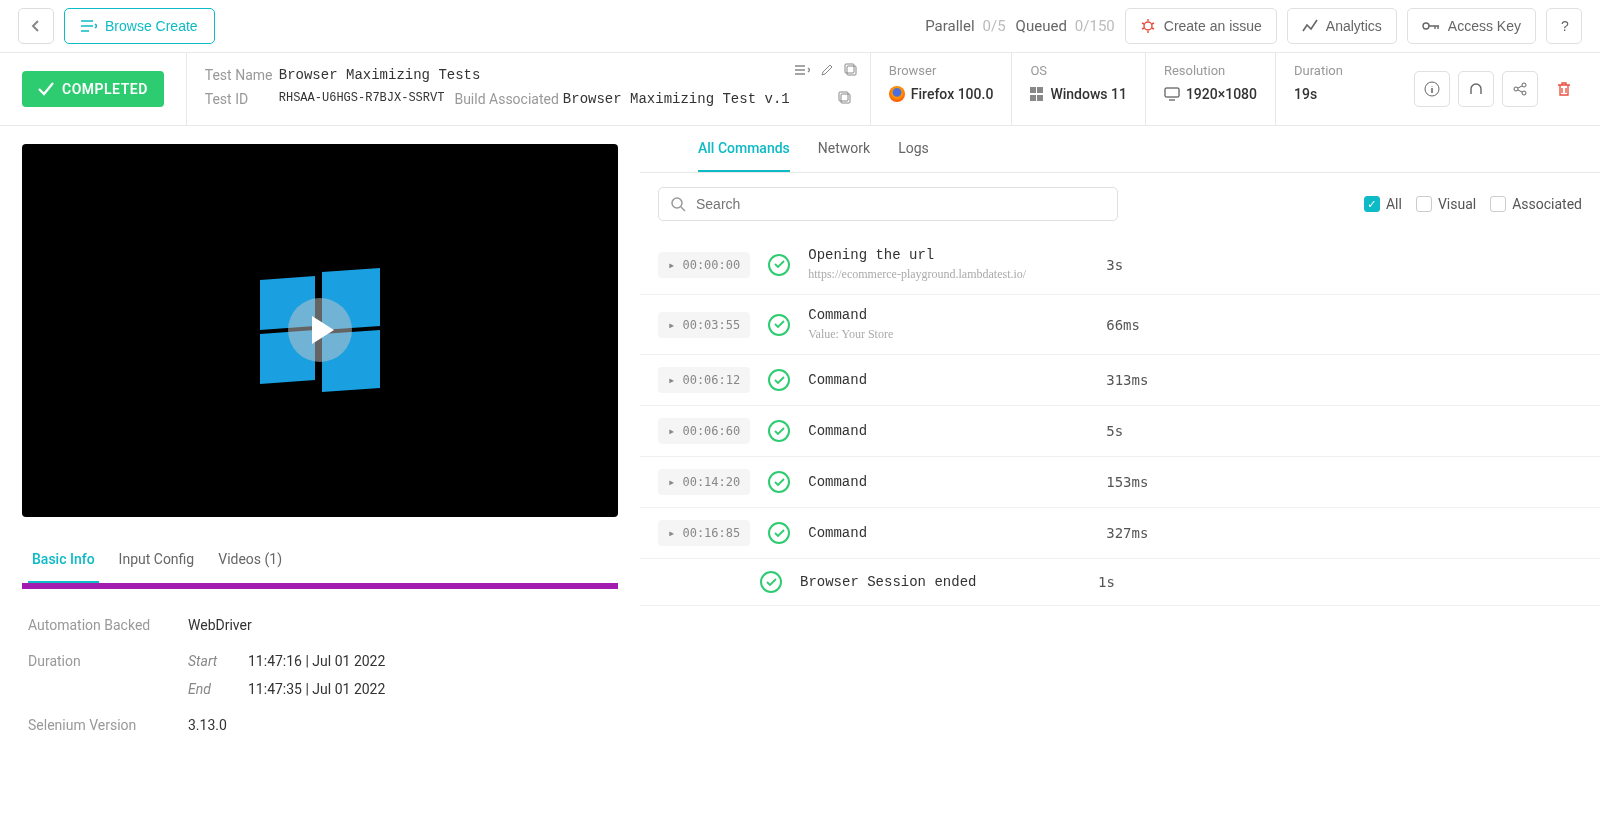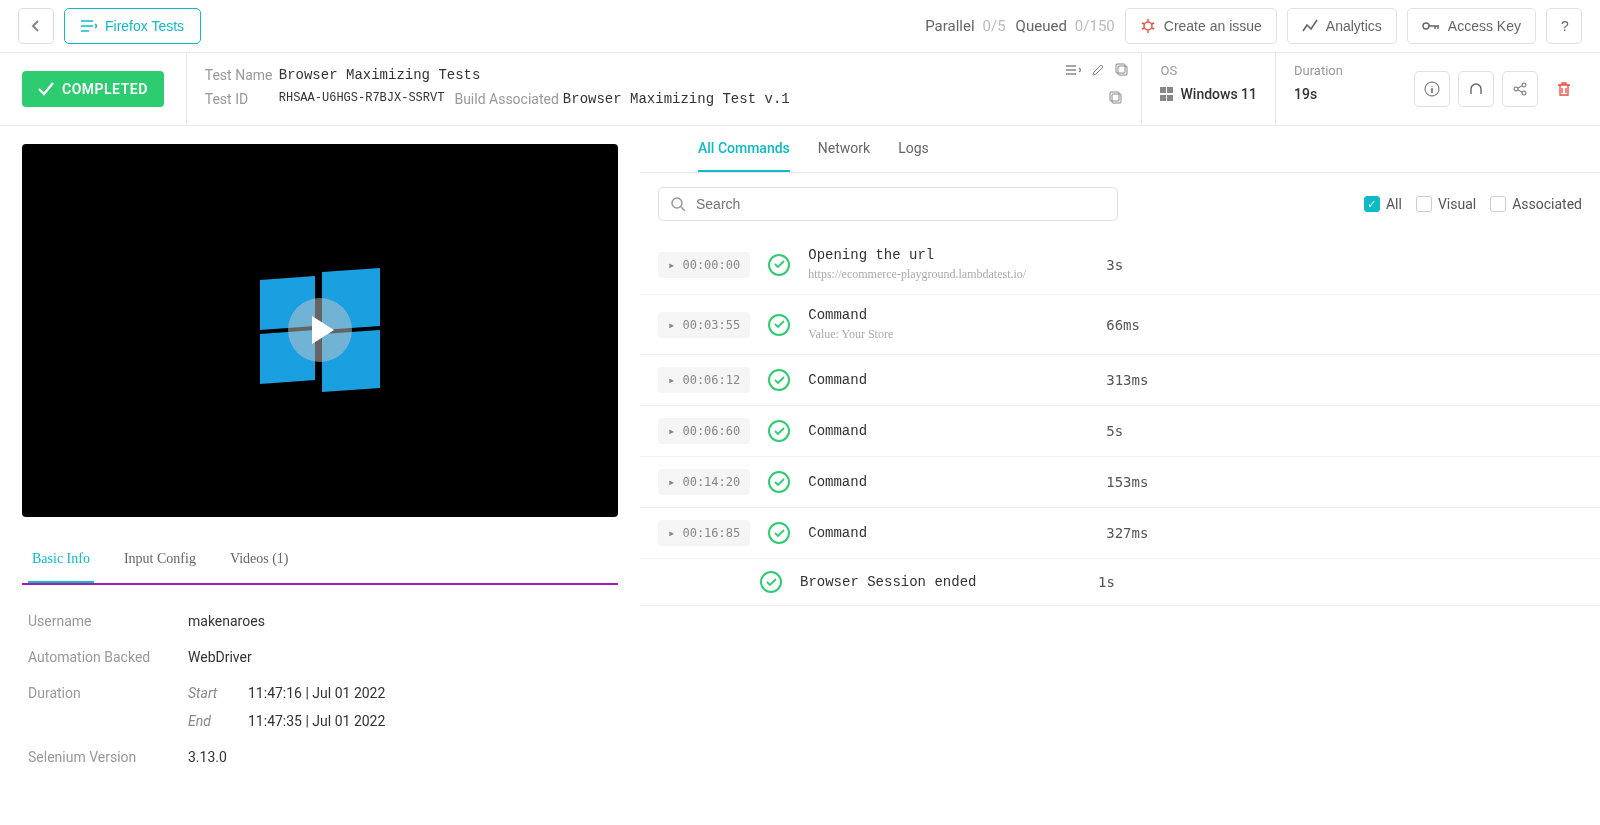--- a/index.html
+++ b/index.html
@@ -38,21 +38,21 @@
 .video { width: 100%; aspect-ratio: 16/10; background: #000; border-radius: 4px; position: relative; display: flex; align-items: center; justify-content: center; }
 .win-logo { width: 120px; height: 120px; position: relative; }
 .win-logo .q { position: absolute; background: #1a9fe0; }
 .win-logo .q1 { left: 0; top: 8px; width: 55px; height: 50px; transform: skewY(-4deg); }
 .win-logo .q2 { right: 0; top: 0; width: 58px; height: 58px; transform: skewY(-4deg); }
 .win-logo .q3 { left: 0; bottom: 8px; width: 55px; height: 50px; transform: skewY(-4deg); }
 .win-logo .q4 { right: 0; bottom: 0; width: 58px; height: 58px; transform: skewY(-4deg); }
 .play-overlay { position: absolute; width: 64px; height: 64px; border-radius: 50%; background: rgba(200,200,200,0.5); display: flex; align-items: center; justify-content: center; }
 .play-triangle { width: 0; height: 0; border-left: 22px solid #fff; border-top: 14px solid transparent; border-bottom: 14px solid transparent; margin-left: 6px; }
 
-.tabs { display: flex; border-bottom: 2px solid #a21caf; margin-top: 20px; gap: 26px; padding: 0 6px; font-family: Liberation Serif, serif; }
+.tabs { display: flex; border-bottom: 6px solid #a21caf; margin-top: 20px; gap: 16px; padding: 0 6px; }
 .tab { padding: 14px 4px; cursor: pointer; color: #666; font-size: 14px; }
 .tab.active { color: #0ebac5; border-bottom: 2px solid #0ebac5; font-weight: 500; }
 
 .info-grid { padding: 18px 6px; }
 .info-row { display: flex; padding: 10px 0; font-size: 14px; }
 .info-label { width: 160px; color: #999; }
 .info-value { color: #333; }
 .info-sub { display: flex; gap: 20px; align-items: center; }
 .info-sub-label { font-style: italic; color: #888; width: 40px; }
 
@@ -90,21 +90,21 @@
 <div class="topbar">
   <button class="back-btn">
     <svg width="10" height="14" viewBox="0 0 10 14">
         <path d="M7 2 L2 7 L7 12" stroke="currentColor" stroke-width="2" fill="none"></path>
       </svg>
   </button>
   <button class="browse-tests">
     <svg width="16" height="14" viewBox="0 0 16 14">
         <path d="M0 2h12M0 7h12M0 12h8M14 5l2 2-2 2" stroke="currentColor" stroke-width="1.6" fill="none"></path>
       </svg>
-    <span>Firefox Tests</span>
+    <span>Browse Create</span>
   </button>
   <div class="flex-spacer"></div>
   <div class="stats">
     <span class="stat-label">Parallel</span>
     <span class="stat-val">0/5</span>
   </div>
   <div class="stats">
     <span class="stat-label">Queued</span>
     <span class="stat-val">0/150</span>
   </div>
@@ -178,33 +178,50 @@
         </span>
       <span class="ico-btn">
           <svg width="14" height="14" viewBox="0 0 14 14">
             <rect x="3" y="3" width="9" height="9" rx="1" stroke="currentColor" fill="none"></rect>
             <rect x="1" y="1" width="9" height="9" rx="1" stroke="currentColor" fill="none"></rect>
           </svg>
         </span>
     </div>
   </div>
   <div class="env-cell">
+    <div class="env-col">
+      <div class="env-label">Browser</div>
+      <div class="env-value">
+          <span class="ff-icon"></span>
+          <span>Firefox 100.0</span>
+        </div>
+    </div>
     <div class="env-col">
       <div class="env-label">OS</div>
       <div class="env-value">
           <span class="win-icon">
             <span></span>
             <span></span>
             <span></span>
             <span></span>
           </span>
           <span>Windows 11</span>
         </div>
     </div>
     <div class="env-col">
+      <div class="env-label">Resolution</div>
+      <div class="env-value">
+        <svg width="16" height="14" viewBox="0 0 16 14">
+            <rect x="1" y="1" width="14" height="9" rx="1" stroke="currentColor" fill="none"></rect>
+            <path d="M5 13h6" stroke="currentColor"></path>
+          </svg>
+        <span>1920×1080</span>
+      </div>
+    </div>
+    <div class="env-col">
       <div class="env-label">Duration</div>
       <div class="env-value">
           <span>19s</span>
         </div>
     </div>
   </div>
   <div class="actions-cell">
     <button class="round-btn">
         <svg width="16" height="16" viewBox="0 0 16 16">
           <circle cx="8" cy="8" r="7" stroke="currentColor" fill="none"></circle>
@@ -246,24 +263,20 @@
         </div>
     </div>
 
     <div class="tabs">
       <div class="tab active">Basic Info</div>
       <div class="tab">Input Config</div>
       <div class="tab">Videos (1)</div>
     </div>
 
     <div class="info-grid">
-      <div class="info-row">
-        <div class="info-label">Username</div>
-        <div class="info-value">makenaroes</div>
-      </div>
       <div class="info-row">
         <div class="info-label">Automation Backed</div>
         <div class="info-value">WebDriver</div>
       </div>
       <div class="info-row">
         <div class="info-label">Duration</div>
         <div class="info-value">
           <div class="info-sub" style="margin-bottom:12px;">
             <span class="info-sub-label">Start</span>
             <span>11:47:16 | Jul 01 2022</span>

